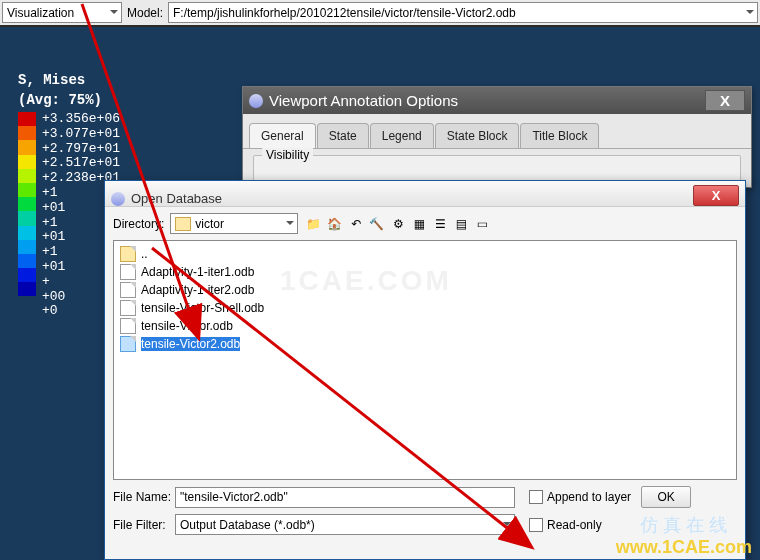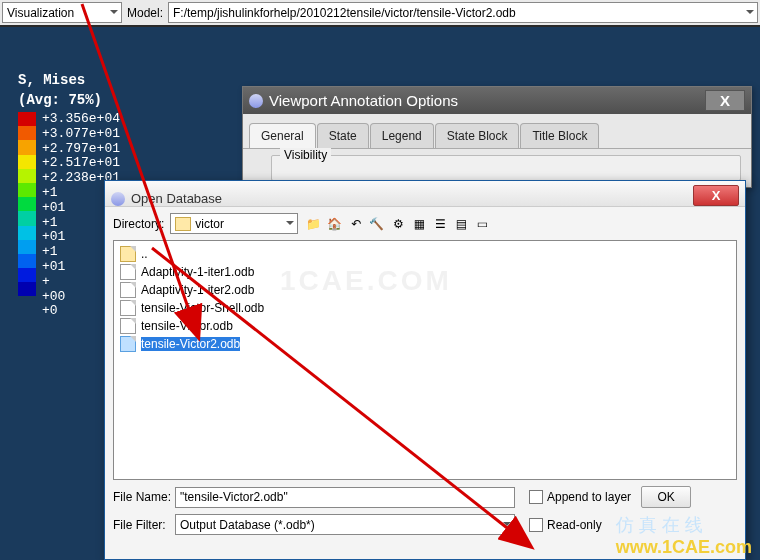--- a/index.html
+++ b/index.html
@@ -18,21 +18,21 @@
   .vals{margin-left:6px;display:flex;flex-direction:column;}
   .vals span{height:14.8px;line-height:14.8px;font-size:13px;}
   
   .vao{position:absolute;left:242px;top:86px;width:508px;background:#e8e8e8;border:1px solid #777;box-shadow:2px 2px 6px rgba(0,0,0,.3);}
   .vao .titlebar{height:27px;background:linear-gradient(#6a6a6a,#4f4f4f);display:flex;align-items:center;color:#fff;font-size:15px;padding:0 6px;}
   .vao .titlebar .ticon{width:14px;height:14px;border-radius:50%;background:linear-gradient(#cfd4f4,#8a97e6);margin-right:6px;}
   .vao .close{width:38px;height:19px;background:#888;color:#fff;display:flex;align-items:center;justify-content:center;margin-left:auto;border:1px solid #555;font-weight:bold;}
   .vao .tabs{display:flex;align-items:flex-end;height:28px;padding:0 6px;background:#e8e8e8;border-bottom:1px solid #aaa;margin-top:6px;}
   .vao .tab{padding:5px 11px;border:1px solid #aaa;border-bottom:none;background:#dadada;border-radius:4px 4px 0 0;margin-right:1px;font-size:12px;color:#222;}
   .vao .tab.active{background:#f4f4f4;}
-  .vao .body{padding:6px 10px;margin-left:18px;}
+  .vao .body{padding:6px 10px;}
   .vao .grp{border:1px solid #bbb;border-radius:2px;padding:10px 10px 4px;position:relative;background:#f0f0f0;}
   .vao .grp .glbl{position:absolute;left:8px;top:-8px;background:#f0f0f0;padding:0 4px;font-size:12px;}
   
   .opendb{position:absolute;left:104px;top:180px;width:640px;height:378px;background:#f4f4f4;border:1px solid #1a5a9c;box-shadow:3px 3px 10px rgba(0,0,0,.4);}
   .opendb .titlebar{height:25px;background:linear-gradient(#fafafa,#e4e4e4);display:flex;align-items:flex-end;padding:0 6px;font-size:13px;color:#333;border-bottom:1px solid #ccc;}
   .opendb .titlebar .ticon{width:14px;height:14px;border-radius:50%;background:linear-gradient(#cfd4f4,#8a97e6);margin-right:6px;}
   .opendb .closex{margin-left:auto;width:44px;height:19px;background:linear-gradient(#e77,#c33);border:1px solid #933;color:#fff;display:flex;align-items:center;justify-content:center;font-weight:bold;border-radius:2px;}
   .dirrow{display:flex;align-items:center;padding:6px 8px;}
   .dirrow .dd{width:108px;}
   .toolicons{display:flex;gap:5px;margin-left:8px;}
@@ -47,21 +47,21 @@
   .bottom{padding:6px 8px 0;}
   .brow{display:flex;align-items:center;margin-bottom:6px;}
   .brow .blabel{width:62px;}
   .brow .inp{flex:0 0 330px;height:19px;border:1px solid #888;background:#fff;padding:0 4px;display:flex;align-items:center;position:relative;}
   .brow .inp.dd2{flex:0 0 330px;}
   .brow .inp.dd2::after{content:"";position:absolute;right:3px;top:7px;border:4px solid transparent;border-top-color:#555;}
   .chk{width:12px;height:12px;border:1px solid #777;background:#fff;margin:0 4px 0 14px;}
   .okbtn{width:48px;height:20px;border:1px solid #999;background:linear-gradient(#fdfdfd,#e3e3e3);border-radius:2px;display:flex;align-items:center;justify-content:center;margin-left:10px;}
   
   .arrow{position:absolute;pointer-events:none;}
-  .watermark{position:absolute;right:8px;bottom:2px;font-size:18px;color:#c8e4fb;font-family:Arial;}
+  .watermark{position:absolute;right:8px;bottom:2px;font-size:18px;color:#c8e4fb;font-family:Arial;text-align:center;}
   .watermark b{color:#f3cf3a;}
   .faint{position:absolute;left:280px;top:265px;font-size:28px;font-family:Arial;color:rgba(200,200,200,.25);font-weight:bold;letter-spacing:3px;}
 </style>
 </head>
 <body>
 
 <div class="topbar">
   <div class="dd" style="width:100px">Visualization</div>
   <span class="lbl">Model:</span>
   <div class="dd" style="flex:1">F:/temp/jishulinkforhelp/2010212tensile/victor/tensile-Victor2.odb</div>
@@ -80,21 +80,21 @@
         <div style="background: rgb(93, 233, 0);"></div>
         <div style="background: rgb(0, 218, 63);"></div>
         <div style="background: rgb(0, 207, 163);"></div>
         <div style="background: rgb(0, 193, 229);"></div>
         <div style="background: rgb(0, 158, 240);"></div>
         <div style="background: rgb(0, 98, 240);"></div>
         <div style="background: rgb(0, 27, 223);"></div>
         <div style="background: rgb(0, 0, 176);"></div>
       </div>
     <div class="vals" id="vals">
-        <span>+3.356e+04</span>
+        <span>+3.356e+06</span>
         <span>+3.077e+01</span>
         <span>+2.797e+01</span>
         <span>+2.517e+01</span>
         <span>+2.238e+01</span>
         <span>+1</span>
         <span>     +01</span>
         <span>+1</span>
         <span>     +01</span>
         <span>+1</span>
         <span>     +01</span>

